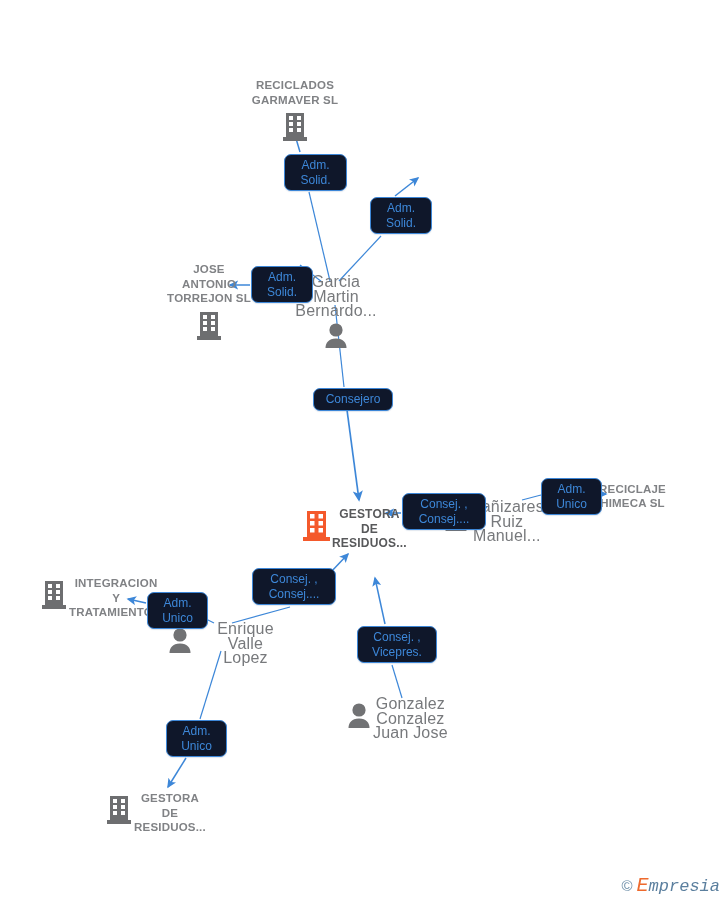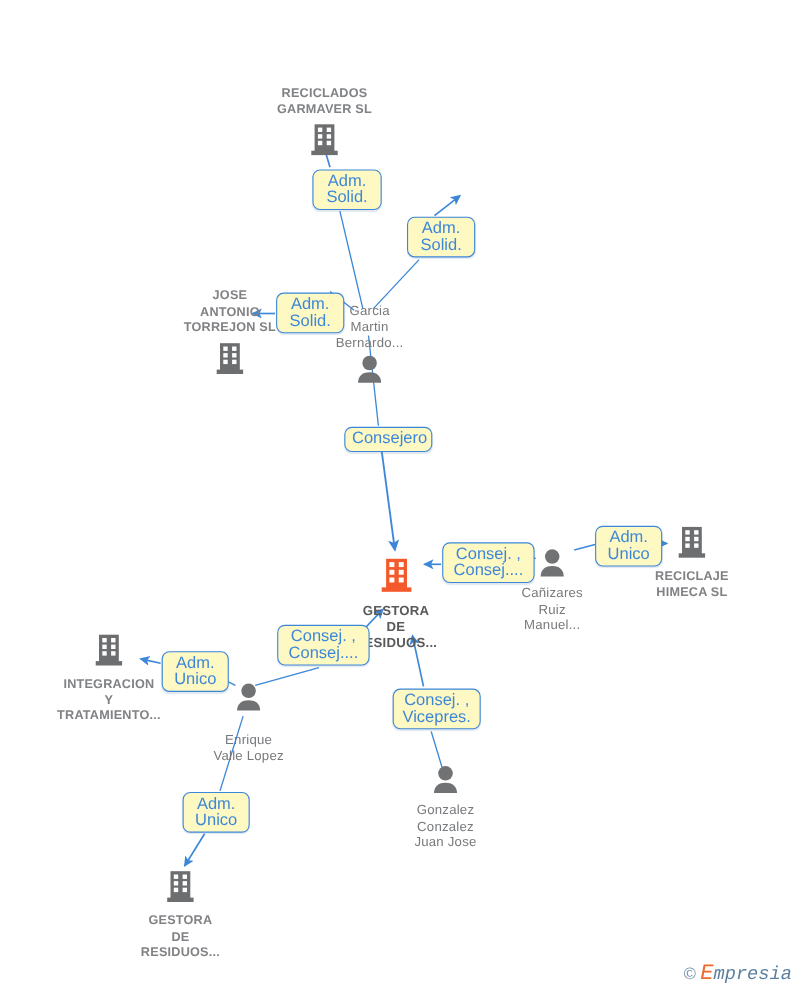--- a/index.html
+++ b/index.html
@@ -4,35 +4,35 @@
 <style>
   html,body{margin:0;padding:0;background:#ffffff;}
   body{width:728px;height:905px;position:relative;overflow:hidden;
        font-family:"Liberation Sans","DejaVu Sans",sans-serif;}
 
   #canvas{position:absolute;left:0;top:0;width:728px;height:905px;}
 
   svg.edges{position:absolute;left:0;top:0;width:728px;height:905px;pointer-events:none;}
 
   
-  .node{position:absolute;display:flex;flex-direction:column;align-items:center;
+  .node{position:absolute;display:flex;flex-direction:row;align-items:center;
         width:120px;margin-left:-60px;}
   .node .glyph{display:block;}
   .node .caption{margin-top:2px;text-align:center;color:#808285;
                  font-size:11.5px;line-height:14.5px;letter-spacing:.2px;white-space:pre-line;}
   .node.company .caption{font-weight:bold;}
-  .node.person .caption{font-weight:normal;color:#77797c;font-size:12px;}
+  .node.person .caption{font-weight:normal;color:#77797c;font-size:16px;}
   .node.focus .caption{color:#58595b;font-weight:bold;font-size:12px;}
 
   .node.cap-above{flex-direction:column-reverse;}
   .node.cap-above .caption{margin-top:0;margin-bottom:3px;}
 
   
   .rel{position:absolute;border:1.4px solid #3d87d8;border-radius:7px;
-       background:#fef9c3;color:#3d87d8;font-size:15px;line-height:14.5px;
+       background:#0f172a;color:#3d87d8;font-size:12px;line-height:14.5px;
        padding:3px 6px;text-align:center;white-space:pre-line;
        box-shadow:0 1px 1px rgba(90,120,160,.18);}
 
   .watermark{position:absolute;right:8px;bottom:8px;display:flex;align-items:center;
              gap:4px;font-size:15px;color:#5b7f9e;}
   .watermark .wm-c{font-size:15px;color:#6d8ea8;}
   .watermark .wm-txt{font-family:Liberation Mono, monospace;
                      font-style:italic;font-size:17px;color:#5b7f9e;}
   .watermark .wm-txt .wm-e{color:#ee6a2d;font-size:20px;}
 </style>

